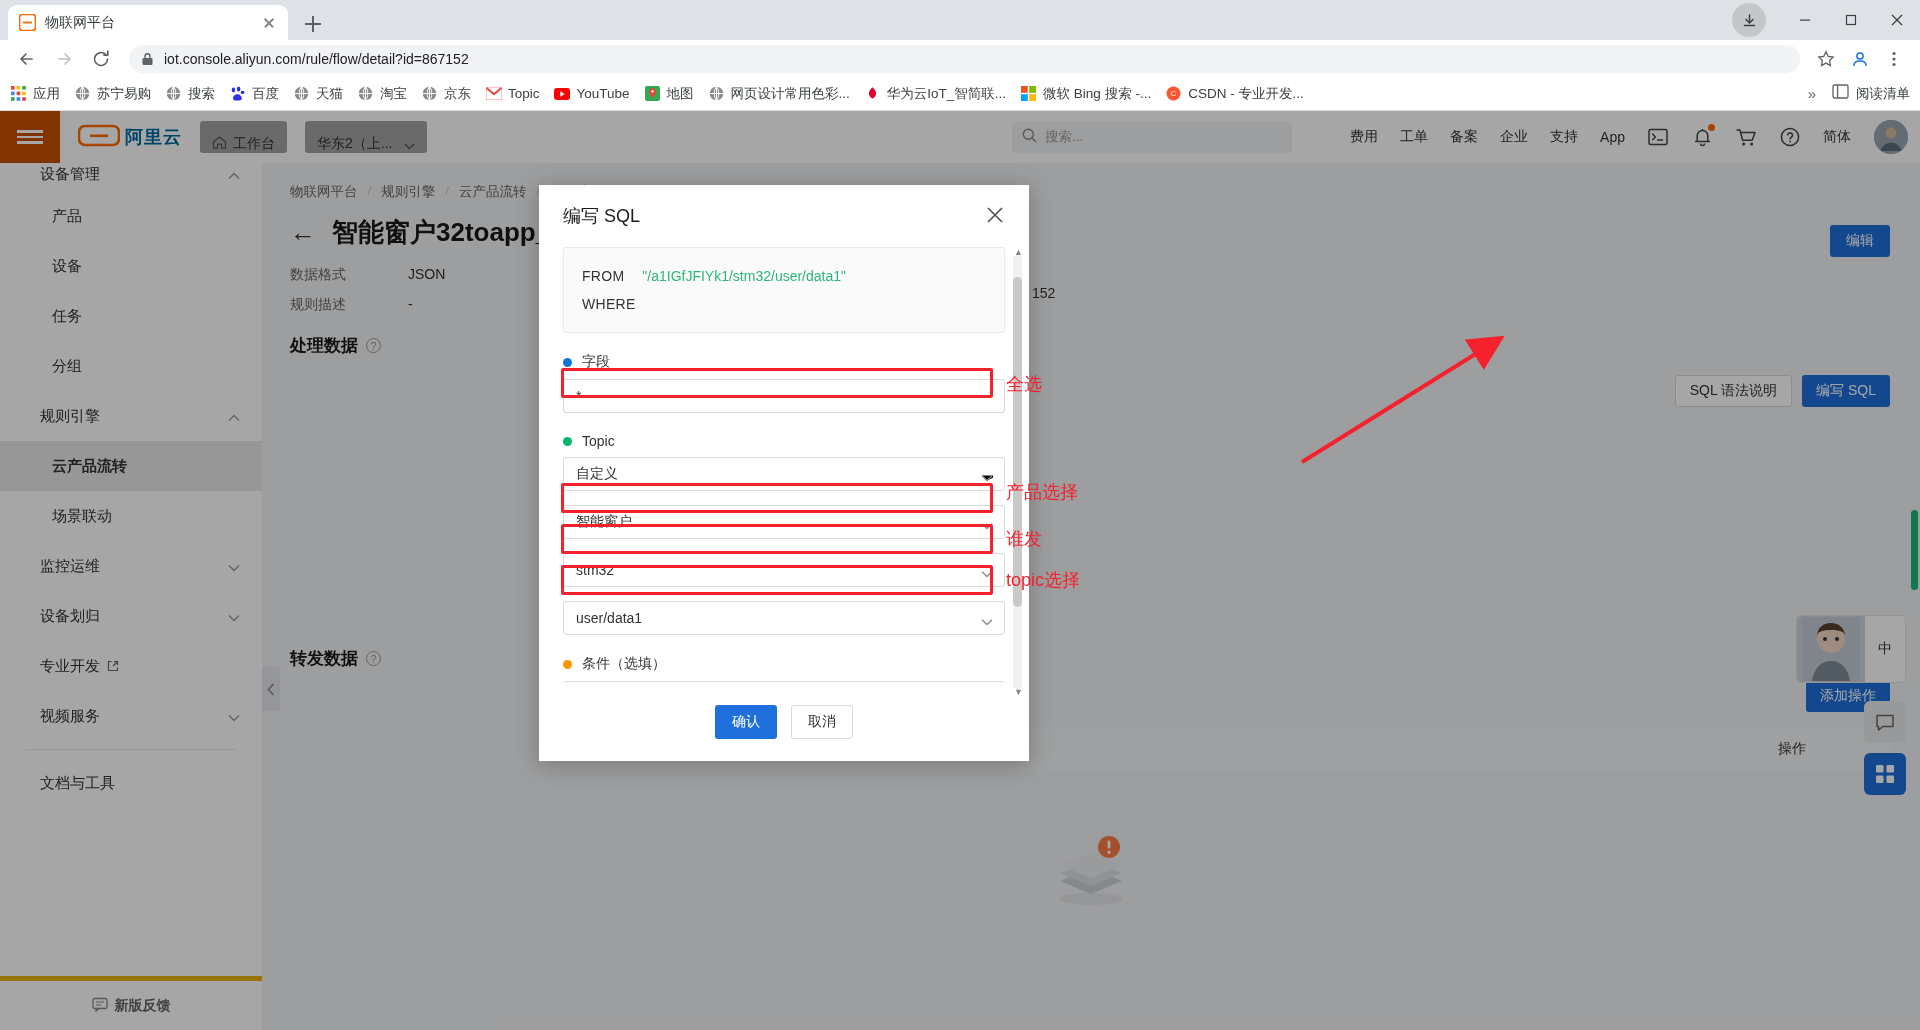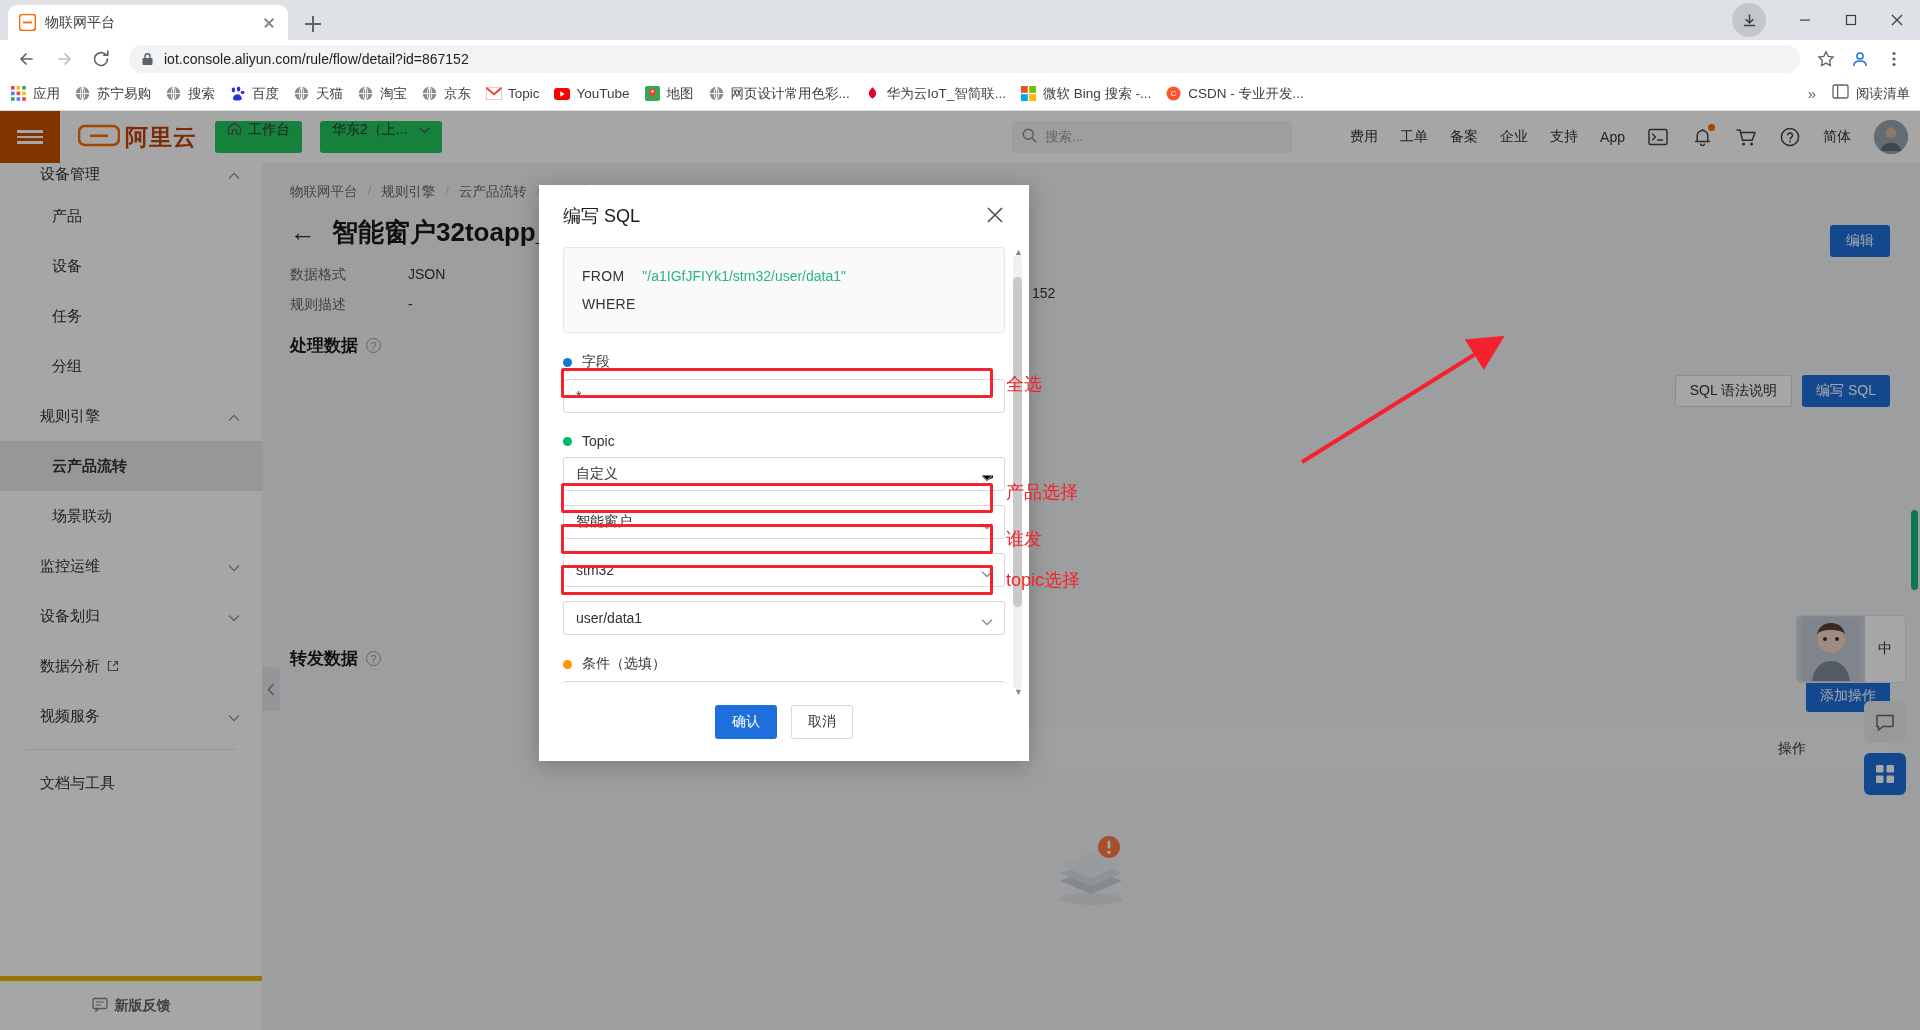--- a/index.html
+++ b/index.html
@@ -69,23 +69,23 @@
   .reading .lbl { font-size:13.5px; color:#3c4043; margin-left:7px; }
 
   
   .page { position:absolute; left:0; top:111px; width:1920px; height:919px; background:#f2f3f5; }
 
   
   .alinav { position:absolute; left:0; top:0; width:1920px; height:52px; background:#fff; display:flex; align-items:center; }
   .ham { width:60px; height:52px; background:#c85000; display:flex; align-items:center; justify-content:center; }
   .ham i { display:block; width:26px; height:2.6px; background:#fff; margin:3px 0; }
   .logo { margin-left:18px; display:flex; align-items:center; }
-  .logo-txt { font-size:23px; color:#c2410c; font-weight:bold; letter-spacing:1px; margin-left:5px;}
-  .navchip { margin-left:18px; height:32px; padding:0 12px; background:#22c55e; border-radius:3px;
-             display:flex; align-items:flex-start; font-size:14px; color:#333; }
+  .logo-txt { font-size:18px; color:#0369a1; font-weight:bold; letter-spacing:1px; margin-left:5px;}
+  .navchip { margin-left:18px; height:32px; padding:0 12px; background:#a3a3a3; border-radius:3px;
+             display:flex; align-items:flex-end; font-size:14px; color:#333; }
   .navchip .home { margin-right:6px; }
   .navsearch { position:absolute; left:1012px; top:10px; width:280px; height:32px; background:#f2f3f5;
                border-radius:3px; display:flex; align-items:center; padding:0 10px; }
   .navsearch .ph { font-size:13.5px; color:#999; margin-left:8px; }
   .navright { position:absolute; right:12px; top:0; height:52px; display:flex; align-items:center; }
   .navlink { font-size:14px; color:#333; margin:0 11px; white-space:nowrap;}
   .naviconbtn { width:30px; height:30px; margin:0 7px; display:flex; align-items:center; justify-content:center; position:relative;}
   .dot { position:absolute; right:2px; top:2px; width:7px; height:7px; border-radius:50%; background:#ff6a00; }
   .avatar { width:34px; height:34px; border-radius:50%; margin-left:12px; overflow:hidden;
             background:#8e9aa5; display:flex; align-items:center; justify-content:center;}
@@ -567,21 +567,21 @@
             <path d="M1 1.5L6 6.5l5-5" stroke="#999" stroke-width="1.4" fill="none"></path>
           </svg></span>
     </div>
     <div class="side-item">
       <span class="grow">设备划归</span>
       <span><svg width="12" height="8" viewBox="0 0 12 8">
             <path d="M1 1.5L6 6.5l5-5" stroke="#999" stroke-width="1.4" fill="none"></path>
           </svg></span>
     </div>
     <div class="side-item">
-      <span>数据分析</span>
+      <span>专业开发</span>
       <span class="side-ext">
         <svg width="12" height="12" viewBox="0 0 12 12">
             <path d="M4.5 1.5H1.5v9h9v-3" stroke="#666" stroke-width="1.2" fill="none"></path>
             <path d="M7 1.5h3.5V5M10.5 1.5L6 6" stroke="#666" stroke-width="1.2" fill="none"></path>
           </svg>
       </span>
     </div>
     <div class="side-item">
       <span class="grow">视频服务</span>
       <span><svg width="12" height="8" viewBox="0 0 12 8">

